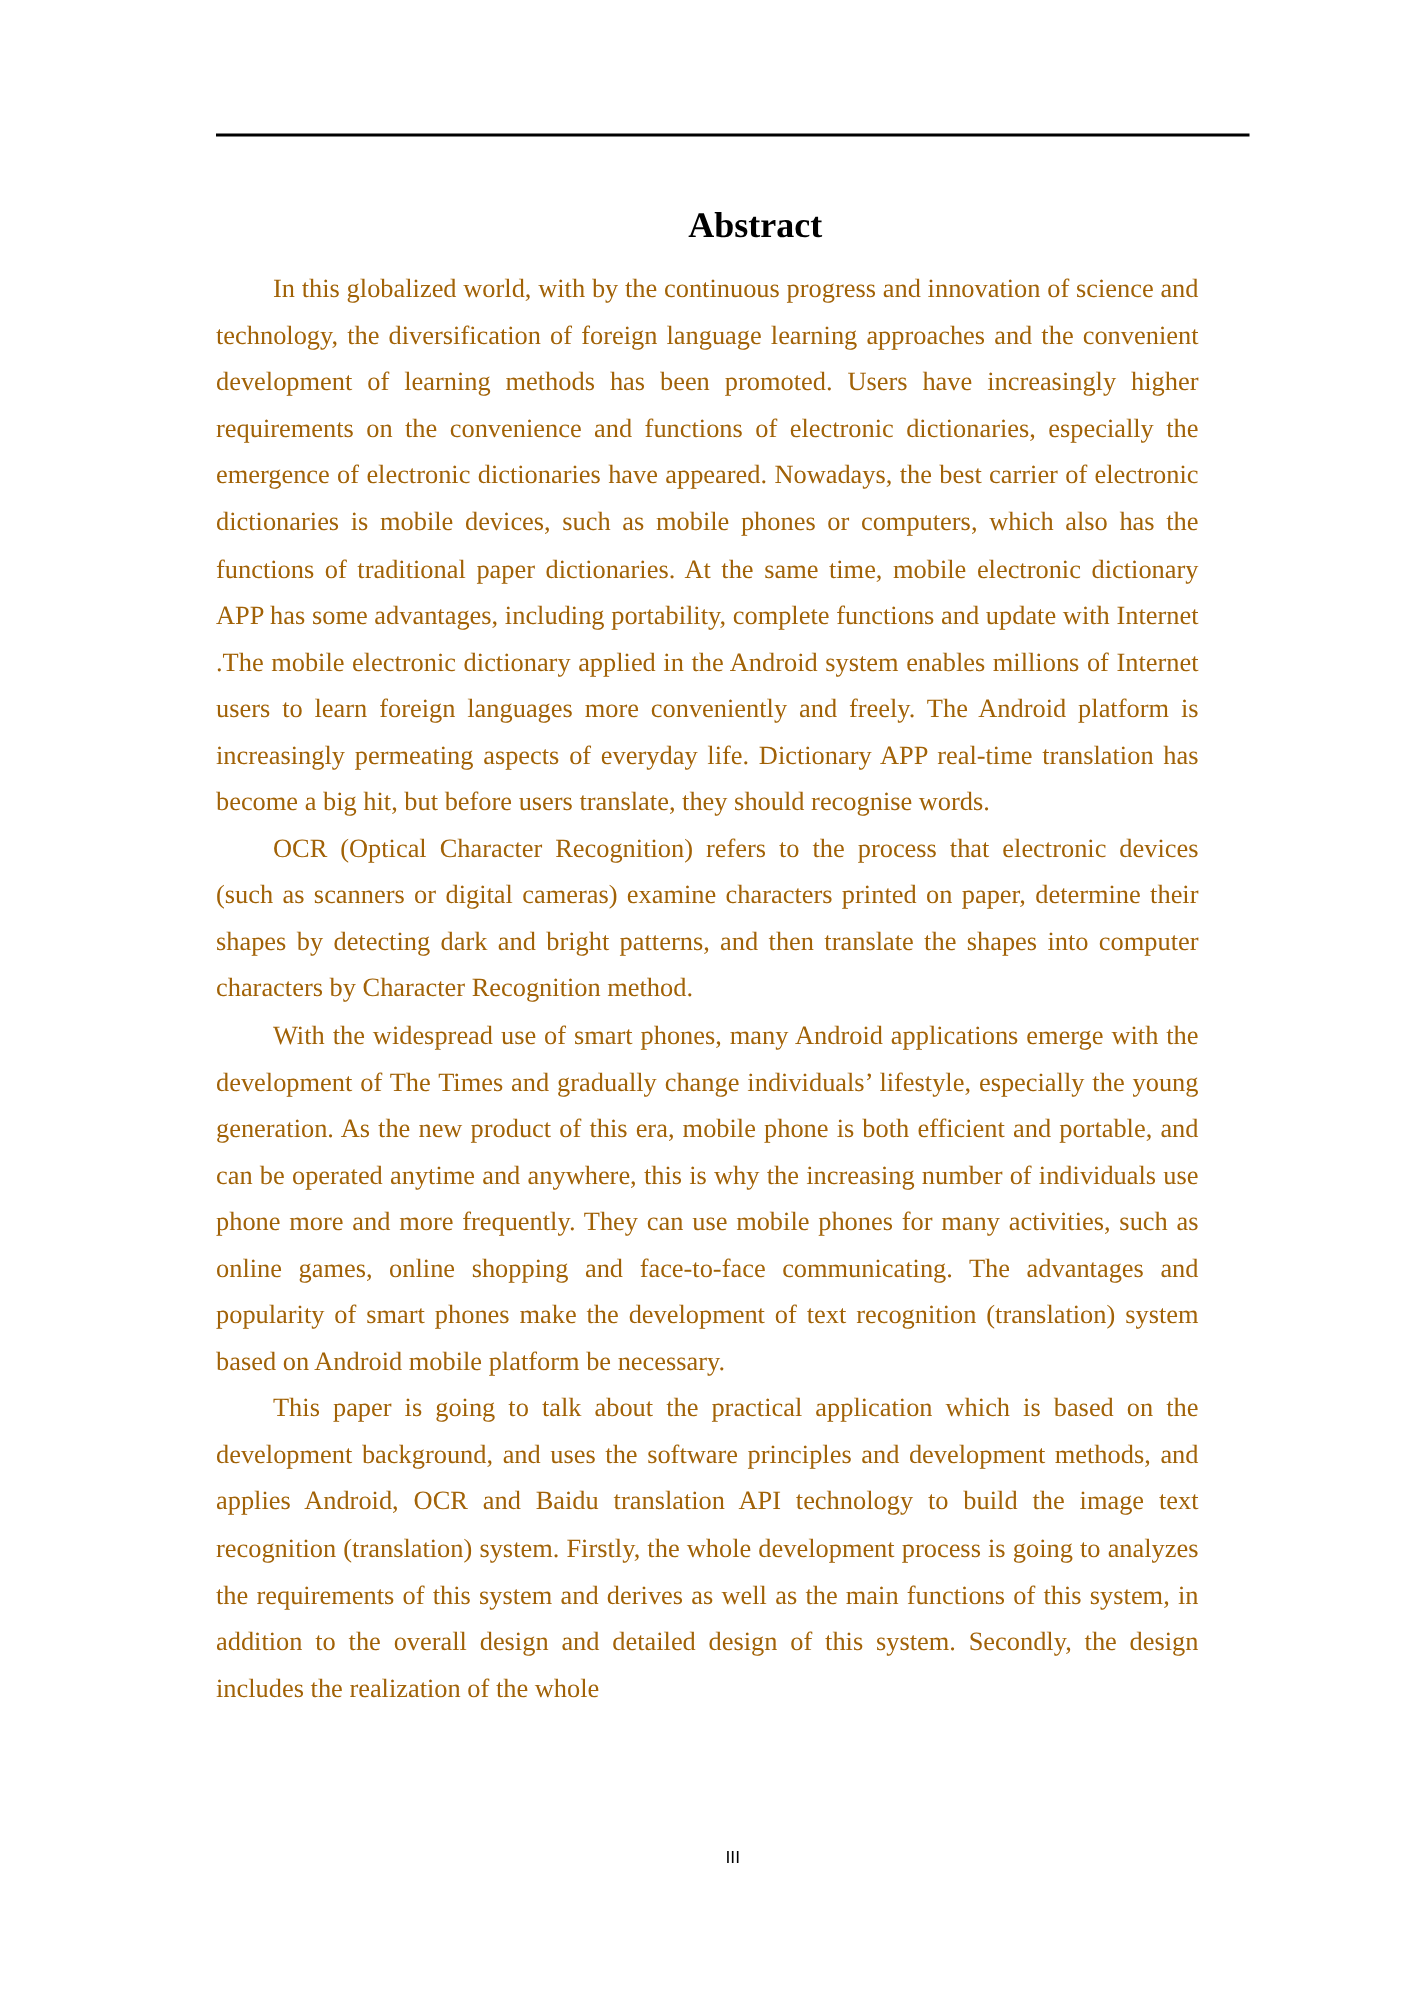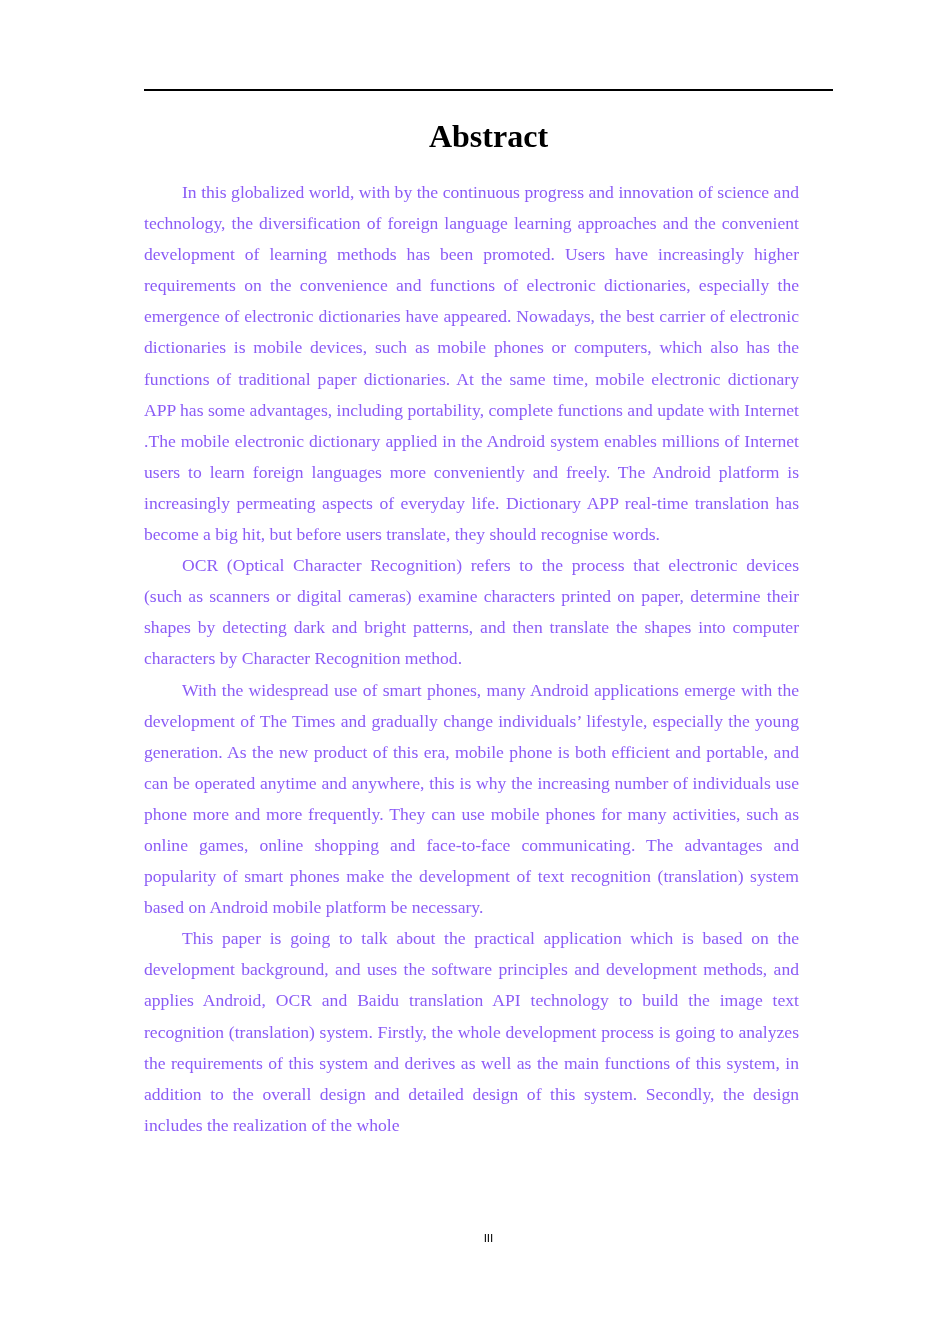--- a/index.html
+++ b/index.html
@@ -1,22 +1,22 @@
 <!DOCTYPE html>
 <html><head>
 <meta charset="utf-8">
 <style>
   html, body { margin: 0; padding: 0; background: #ffffff; }
   body { width: 950px; height: 1344px; position: relative; overflow: hidden; }
   .page { position: absolute; left: 0; top: 0; width: 950px; height: 1344px; background: #fff; }
   .header-rule { position: absolute; left: 144px; top: 89px; width: 689px; height: 0; border-top: 2px solid #000; }
   .title { position: absolute; left: 144px; top: 116px; width: 689px; text-align: center;
-    font-family: "Liberation Serif", serif; font-weight: bold; font-size: 32px; line-height: 40px; color: #000; margin: 0; }
+    font-family: "Liberation Serif", serif; font-weight: bold; font-size: 24px; line-height: 40px; color: #000; margin: 15px; }
   .body { position: absolute; left: 144px; top: 177px; width: 655px;
-    font-family: "Liberation Serif", serif; font-size: 17.6px; line-height: 31.1px; color: #8b5cf6; }
+    font-family: "Liberation Serif", serif; font-size: 17.6px; line-height: 31.1px; color: #a16207; }
   .body p { margin: 0; text-align: justify; text-indent: 38px; }
   .page-number { position: absolute; left: 0; top: 1232px; width: 977px; text-align: center;
     font-family: "DejaVu Sans", sans-serif; font-size: 11px; color: #000; }
 </style>
 </head>
 <body>
 
 <div class="page">
   <div class="header-rule"></div>
   <h1 class="title">Abstract</h1>

